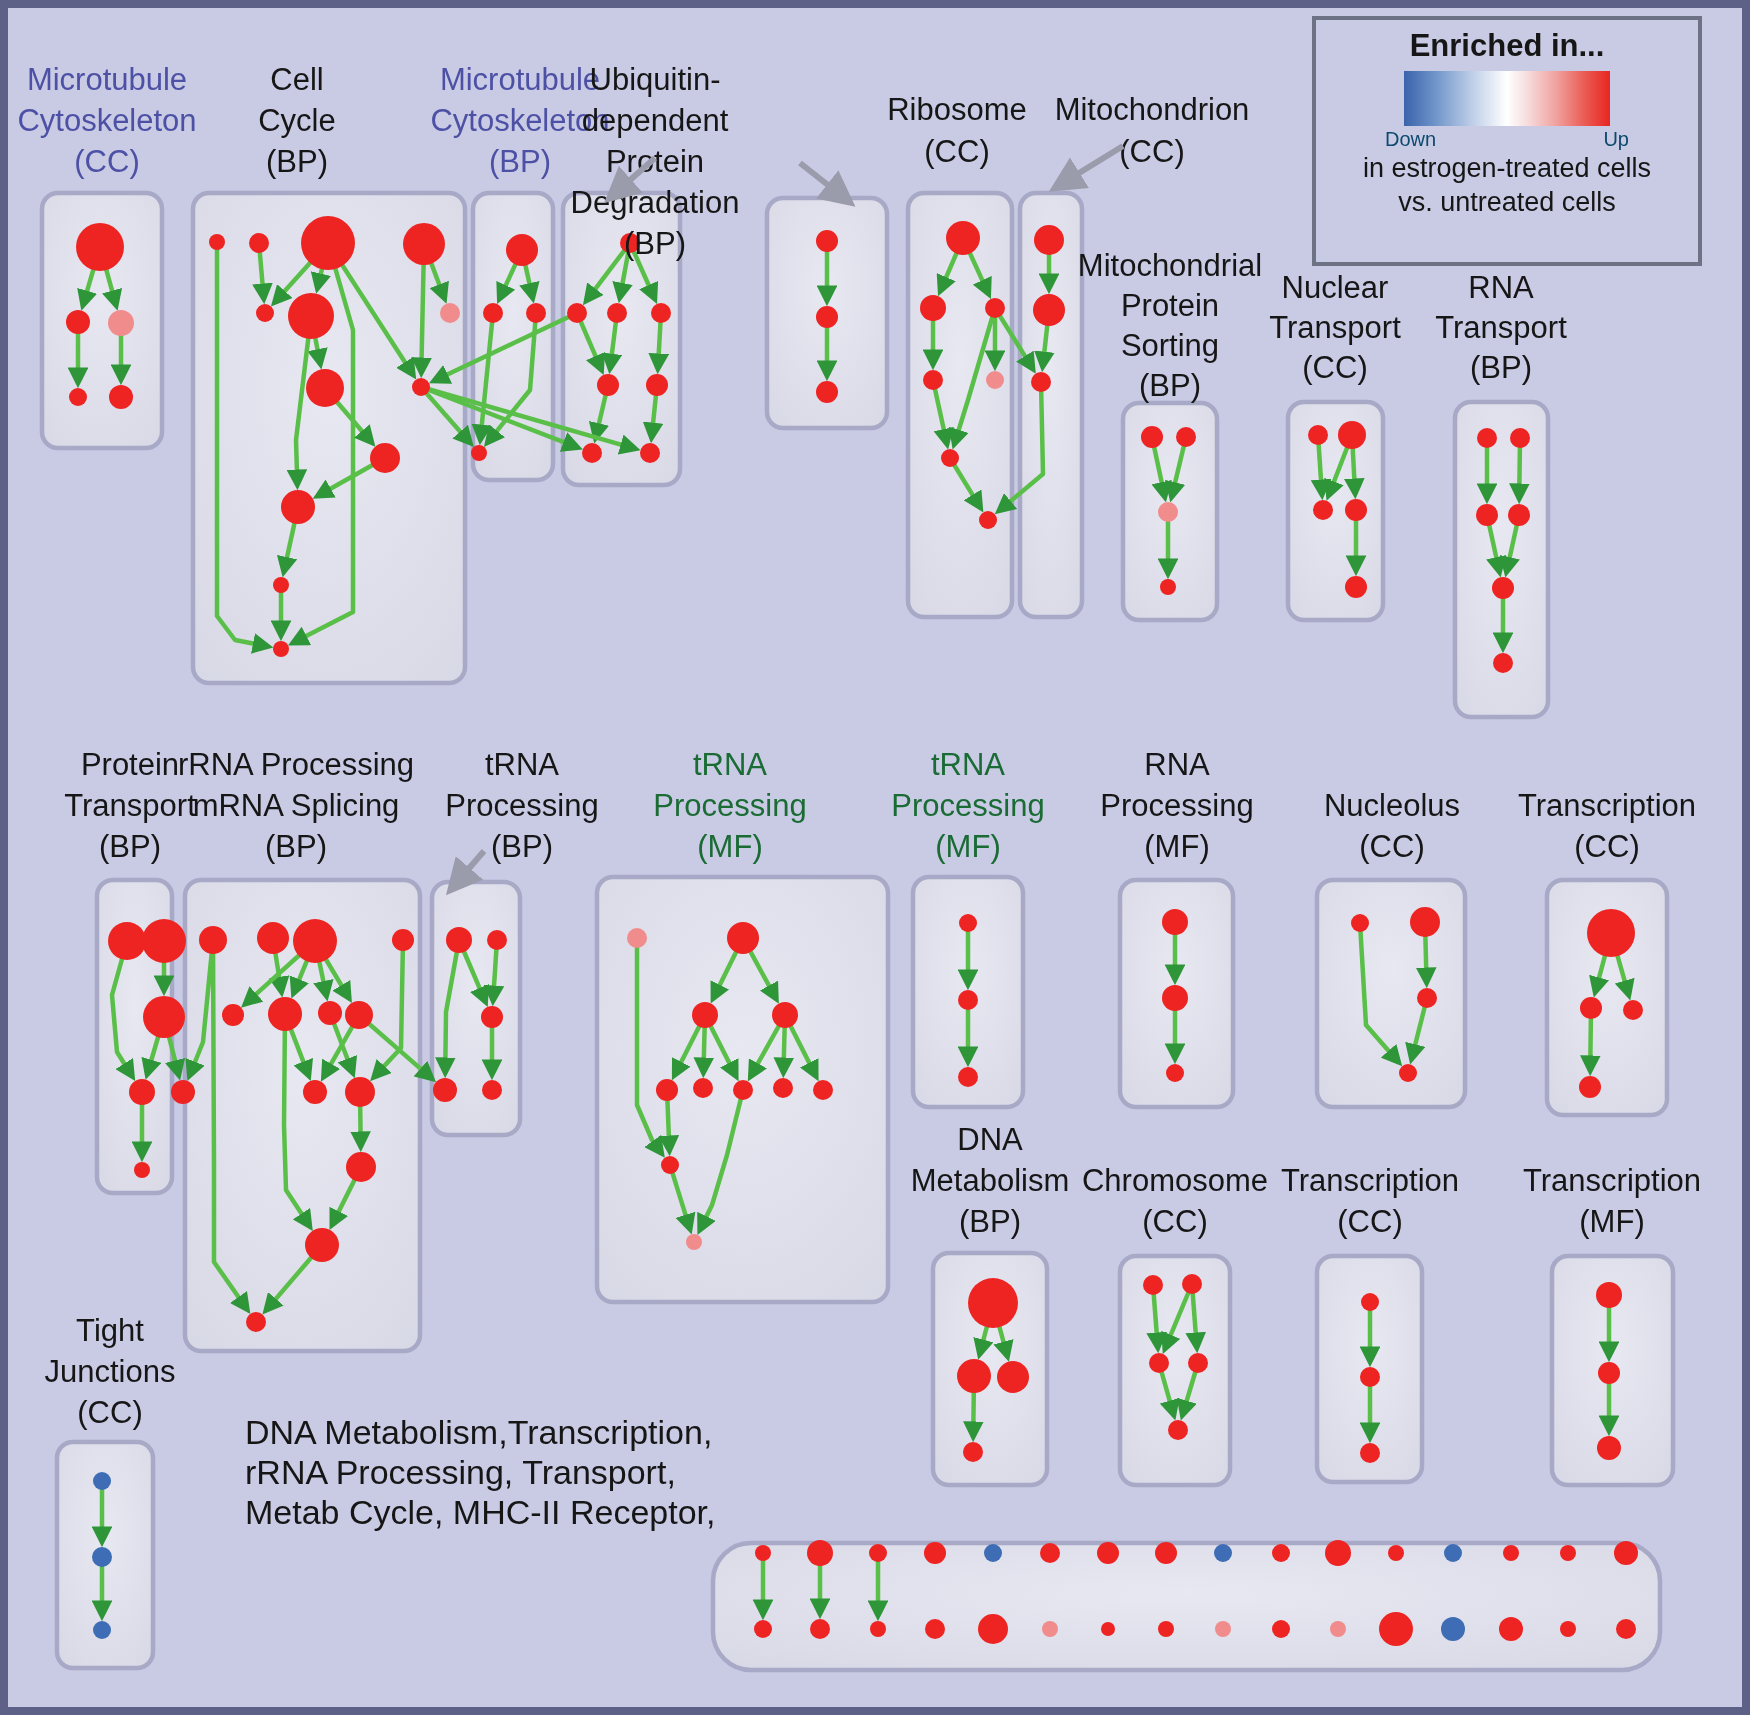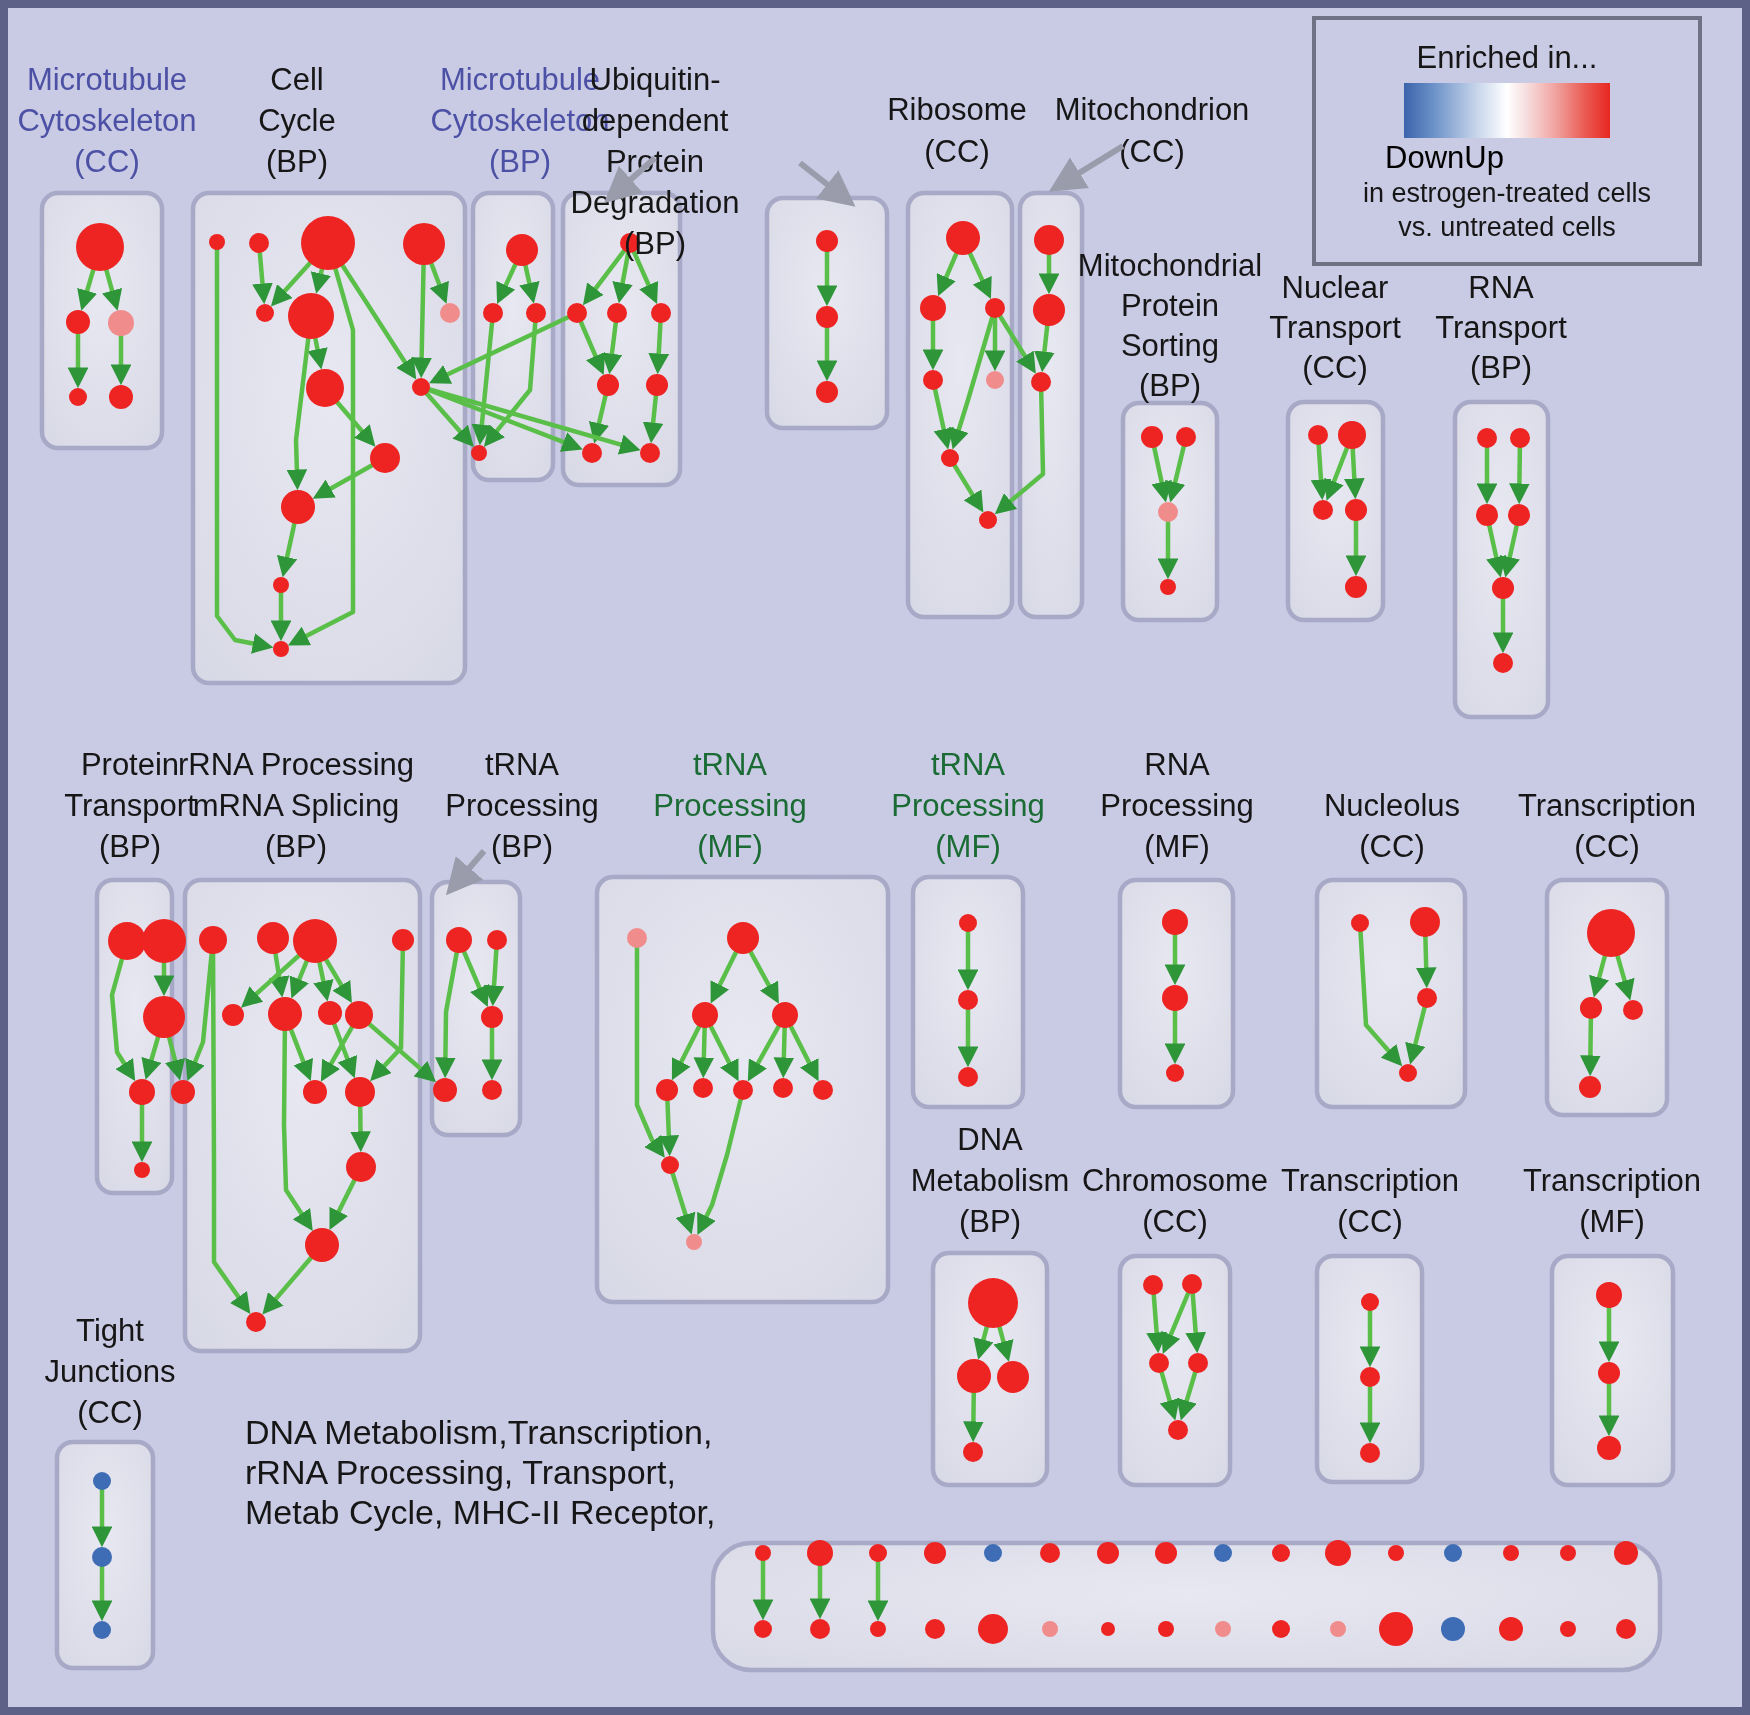--- a/index.html
+++ b/index.html
@@ -1,26 +1,26 @@
 <!DOCTYPE html>
 <html><head>
 <meta charset="utf-8">
 <style>
   html,body{margin:0;padding:0;background:#ffffff;}
   .fig{position:relative;width:1750px;height:1715px;background:#c9cae4;overflow:hidden;
        font-family:"Liberation Sans",sans-serif;}
   svg{position:absolute;left:0;top:0;}
   .legend{position:absolute;left:1312px;top:16px;width:390px;height:250px;
           border:4px solid #6e7285;box-sizing:border-box;text-align:center;}
-  .legend-title{margin-top:20px;font-size:31px;color:#161616;}
+  .legend-title{margin-top:8px;font-size:31px;color:#161616;font-weight:bold;}
   .legend-bar{width:206px;height:55px;margin:7px auto 2px auto;
      background:linear-gradient(to right,#3a63ab 0%,#6f94c9 15%,#c6d4ea 35%,#ffffff 50%,
                 #f6dcdc 60%,#f0a19e 74%,#ea5a52 88%,#e82621 100%);}
-  .legend-scale{width:244px;margin:0 auto;display:flex;justify-content:flex-start;
-     font-size:31px;color:#000000;}
+  .legend-scale{width:244px;margin:0 auto;display:flex;justify-content:space-between;
+     font-size:20px;color:#0c4a6e;}
   .legend-cap{font-size:27px;line-height:34px;color:#161616;}
   .notes{position:absolute;left:205px;top:1412px;font-size:34px;line-height:40px;color:#161616;margin-left:40px;}
 </style>
 </head>
 <body>
 
 <div class="fig">
   <svg id="net" width="1750" height="1715" viewBox="0 0 1750 1715">
       <defs>
         <radialGradient id="boxg" cx="50%" cy="40%" r="80%">

